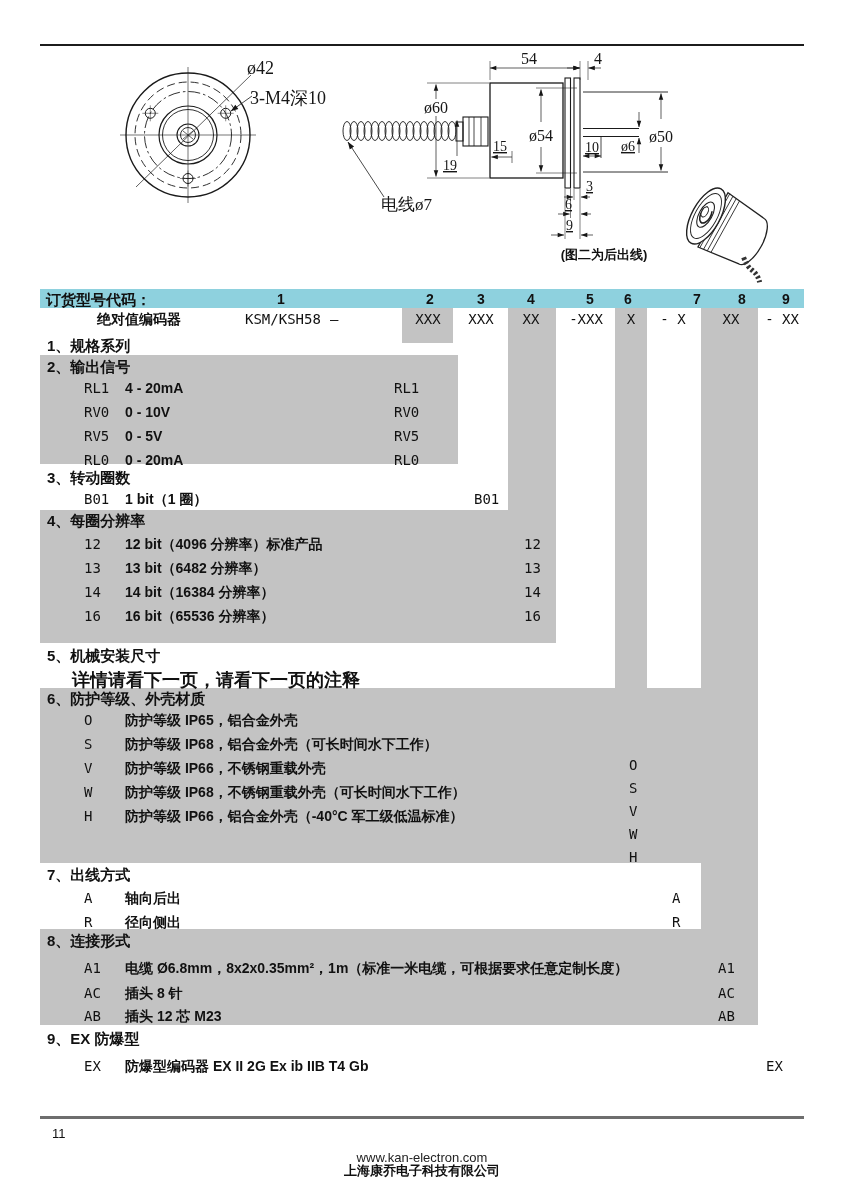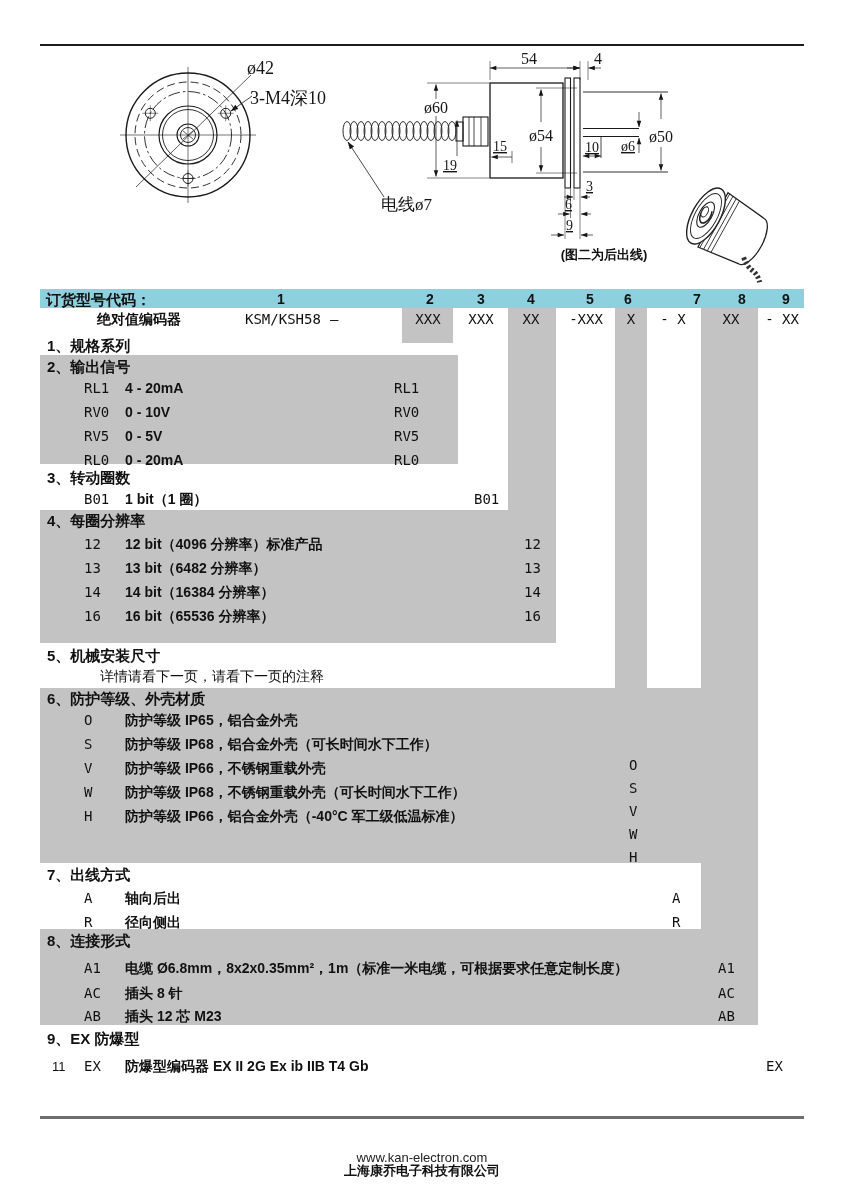--- a/index.html
+++ b/index.html
@@ -19,24 +19,24 @@
   .band8{left:40px;top:929px;width:718px;height:96px;}
   .title{left:46px;top:291px;font-size:15px;font-weight:bold;}
   .colnum{top:291px;width:30px;text-align:center;font-size:14px;font-weight:bold;}
   .mono{font-family:"DejaVu Sans Mono","Liberation Mono",monospace;font-weight:normal;}
   .coderow{top:311px;font-size:14px;line-height:17px;}
   .cell{width:60px;text-align:center;}
   .heading{left:47px;font-size:15px;font-weight:bold;line-height:18px;white-space:nowrap;}
   .optrow{left:84px;font-size:14px;font-weight:bold;line-height:16px;white-space:nowrap;}
   .optrow .oc{display:inline-block;min-width:41px;}
   .val{font-size:14px;line-height:16px;}
-  .subnote{left:100px;font-size:14px;font-weight:normal;white-space:nowrap;}
+  .subnote{left:72px;font-size:18px;font-weight:bold;white-space:nowrap;}
   .note{left:40px;top:1086px;width:764px;text-align:center;font-size:15px;font-weight:bold;}
   .rule-bottom{left:40px;top:1116px;width:764px;height:3px;background:#6e6e6e;}
-  .pagenum{left:52px;top:1059px;font-size:13px;}
+  .pagenum{left:52px;top:1126px;font-size:13px;}
   .company{left:40px;top:1162px;width:764px;text-align:center;font-size:13px;font-weight:bold;}
   .website{left:40px;top:1150px;width:764px;text-align:center;font-size:13px;color:#222;}
   .caption{left:539px;top:246px;width:130px;text-align:center;font-size:13px;font-weight:bold;}
   svg text{font-family:"Liberation Serif","DejaVu Serif",serif;fill:#161616;}
 </style>
 </head>
 <body>
 
 <div class="page">
 

